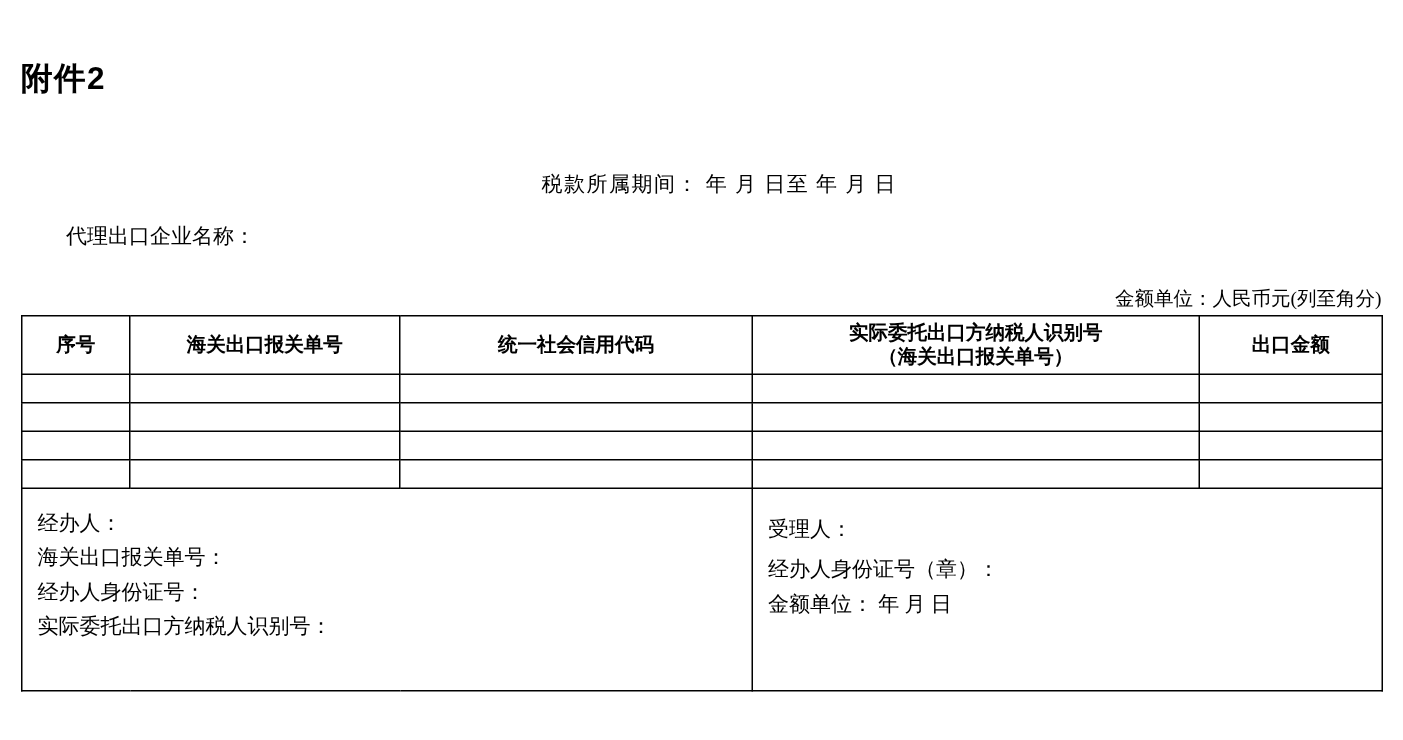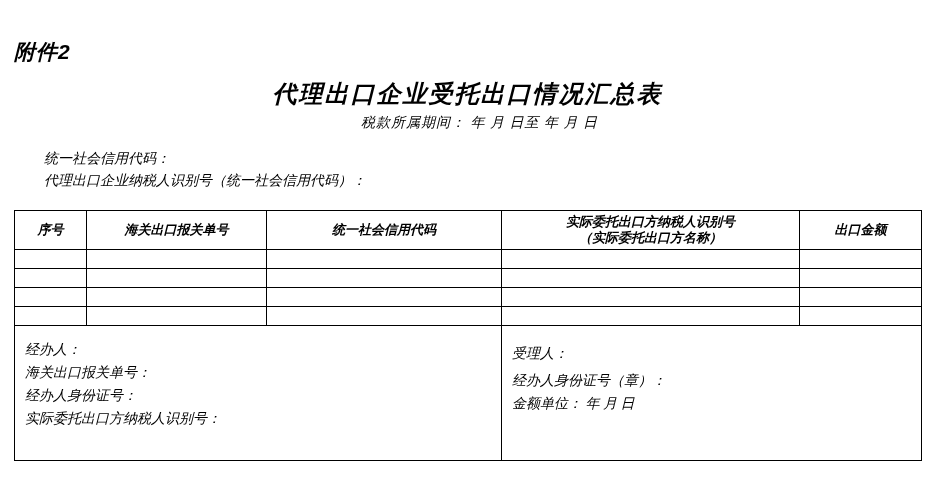--- a/index.html
+++ b/index.html
@@ -12,21 +12,20 @@
     background: #ffffff;
     font-family: "Liberation Serif", "DejaVu Serif", serif;
     color: #000000;
     overflow: hidden;
   }
   .page {
     position: relative;
     width: 935px;
     height: 478px;
     box-sizing: border-box;
-    font-style: italic;
   }
   .attachment-label {
     position: absolute;
     left: 14px;
     top: 38px;
     font-size: 21px;
     font-weight: bold;
     font-family: "Liberation Sans", "DejaVu Sans", sans-serif;
     letter-spacing: 1px;
   }
@@ -121,46 +120,45 @@
   .col-taxid { width: 298px; }
   .col-amount { width: 122px; }
 </style>
 </head>
 <body>
 
 <div class="page">
 
   <div class="attachment-label">附件2</div>
 
-  <div class="doc-title">代理出口企业受托出口情况汇总表</div>
 
   <div class="doc-period">税款所属期间： 年 月 日至 年 月 日</div>
 
   <div class="meta-block">
-    <div class="meta-line">统一社会信用代码：</div>
-    <div class="meta-line">代理出口企业纳税人识别号（统一社会信用代码）：</div>
+    <div class="meta-line">代理出口企业名称：</div>
   </div>
 
+  <div class="unit-note">金额单位：人民币元(列至角分)</div>
 
   <table class="main-table">
     <colgroup>
       <col class="col-seq">
       <col class="col-decl">
       <col class="col-name">
       <col class="col-taxid">
       <col class="col-amount">
     </colgroup>
     <thead>
       <tr>
         <th>序号</th>
         <th>海关出口报关单号</th>
         <th>统一社会信用代码</th>
         <th>
           <div>实际委托出口方纳税人识别号</div>
-          <div>（实际委托出口方名称）</div>
+          <div>（海关出口报关单号）</div>
         </th>
         <th>出口金额</th>
       </tr>
     </thead>
     <tbody>
       <tr>
         <td class="data-cell"></td>
         <td class="data-cell"></td>
         <td class="data-cell"></td>
         <td class="data-cell"></td>

